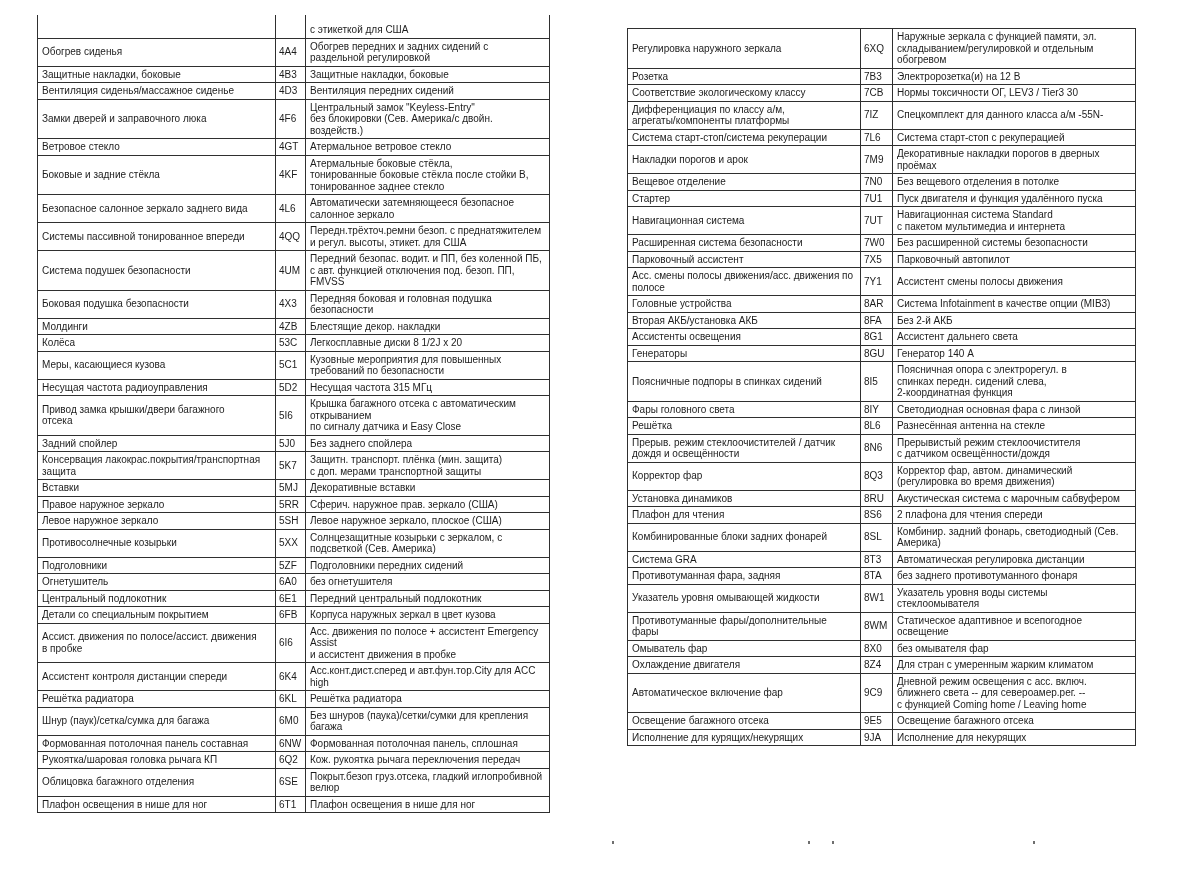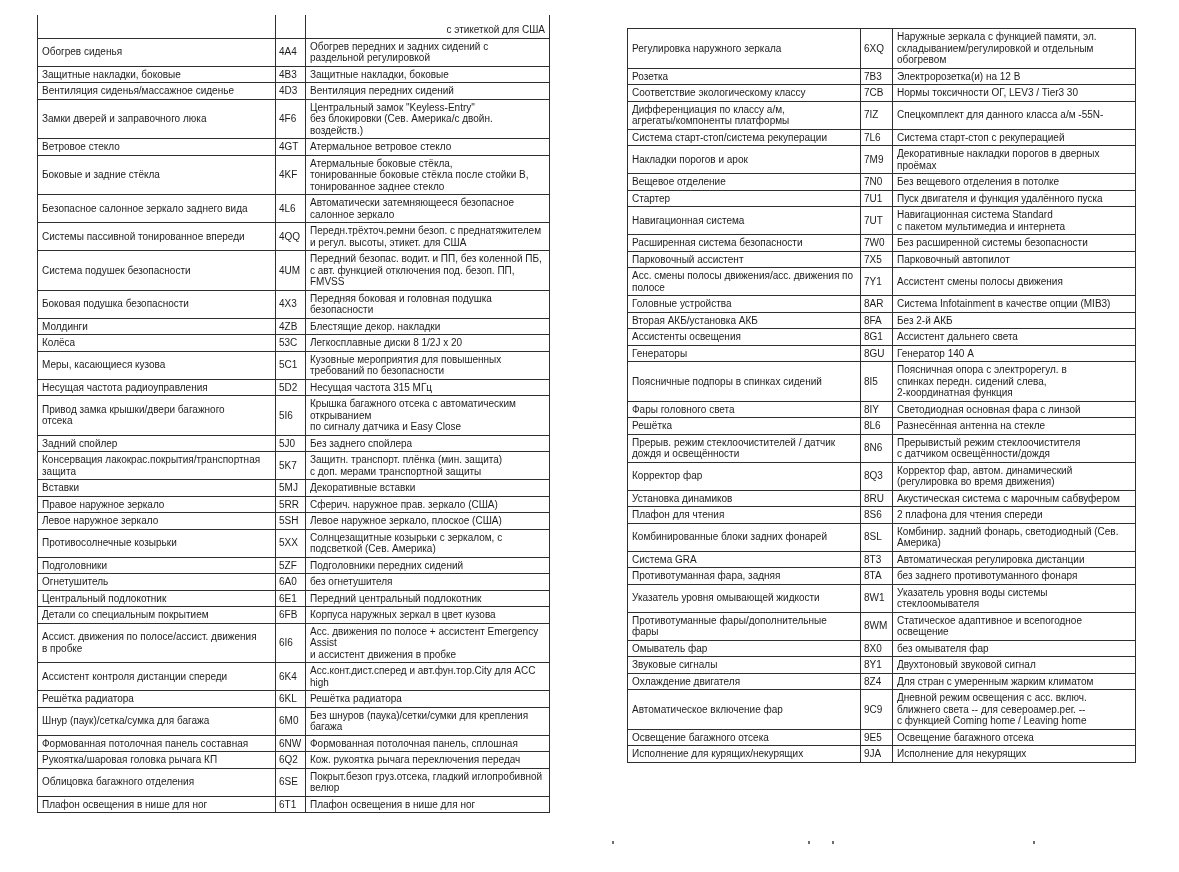--- a/index.html
+++ b/index.html
@@ -28,21 +28,21 @@
     word-wrap:break-word;
   }
   table.codes td.code{
     padding:2px 2px 2px 3px;
     letter-spacing:0;
   }
   #left-table{left:37px;top:15px;width:512px;}
   #right-table{left:627px;top:28px;width:508px;}
   #left-table col.c1{width:238px;} #left-table col.c2{width:30px;} #left-table col.c3{width:244px;}
   #right-table col.c1{width:233px;} #right-table col.c2{width:32px;} #right-table col.c3{width:243px;}
-  tr.partial td{border-top:none;padding-top:9px;text-align:right;}
+  tr.partial td{border-top:none;padding-top:9px;}
   .artifact-dot{
     position:absolute;
     width:2px;height:3px;
     background:#6f6f6f;
   }
   .dot1{left:612px;top:841px;}
   .dot2{left:808px;top:841px;}
   .dot3{left:832px;top:841px;}
   .dot4{left:1033px;top:841px;}
 </style>
@@ -412,25 +412,20 @@
         <td class="code">8WM</td>
         <td>Статическое адаптивное и всепогодное
 освещение</td>
       </tr>
       <tr>
         <td>Омыватель фар</td>
         <td class="code">8X0</td>
         <td>без омывателя фар</td>
       </tr>
       <tr>
-        <td>Звуковые сигналы</td>
-        <td class="code">8Y1</td>
-        <td>Двухтоновый звуковой сигнал</td>
-      </tr>
-      <tr>
         <td>Охлаждение двигателя</td>
         <td class="code">8Z4</td>
         <td>Для стран с умеренным жарким климатом</td>
       </tr>
       <tr>
         <td>Автоматическое включение фар</td>
         <td class="code">9C9</td>
         <td>Дневной режим освещения с асс. включ.
 ближнего света -- для североамер.рег. --
 с функцией Coming home / Leaving home</td>

